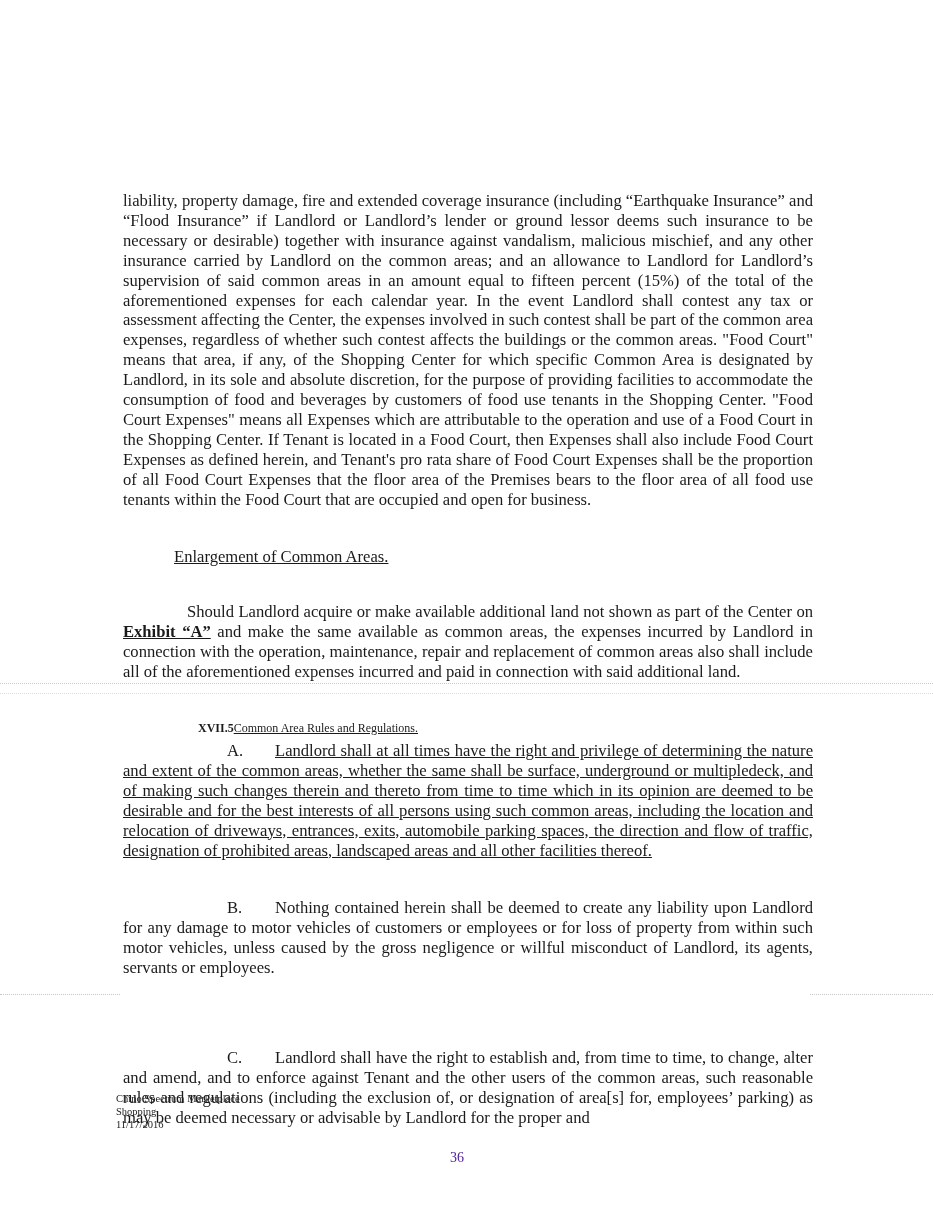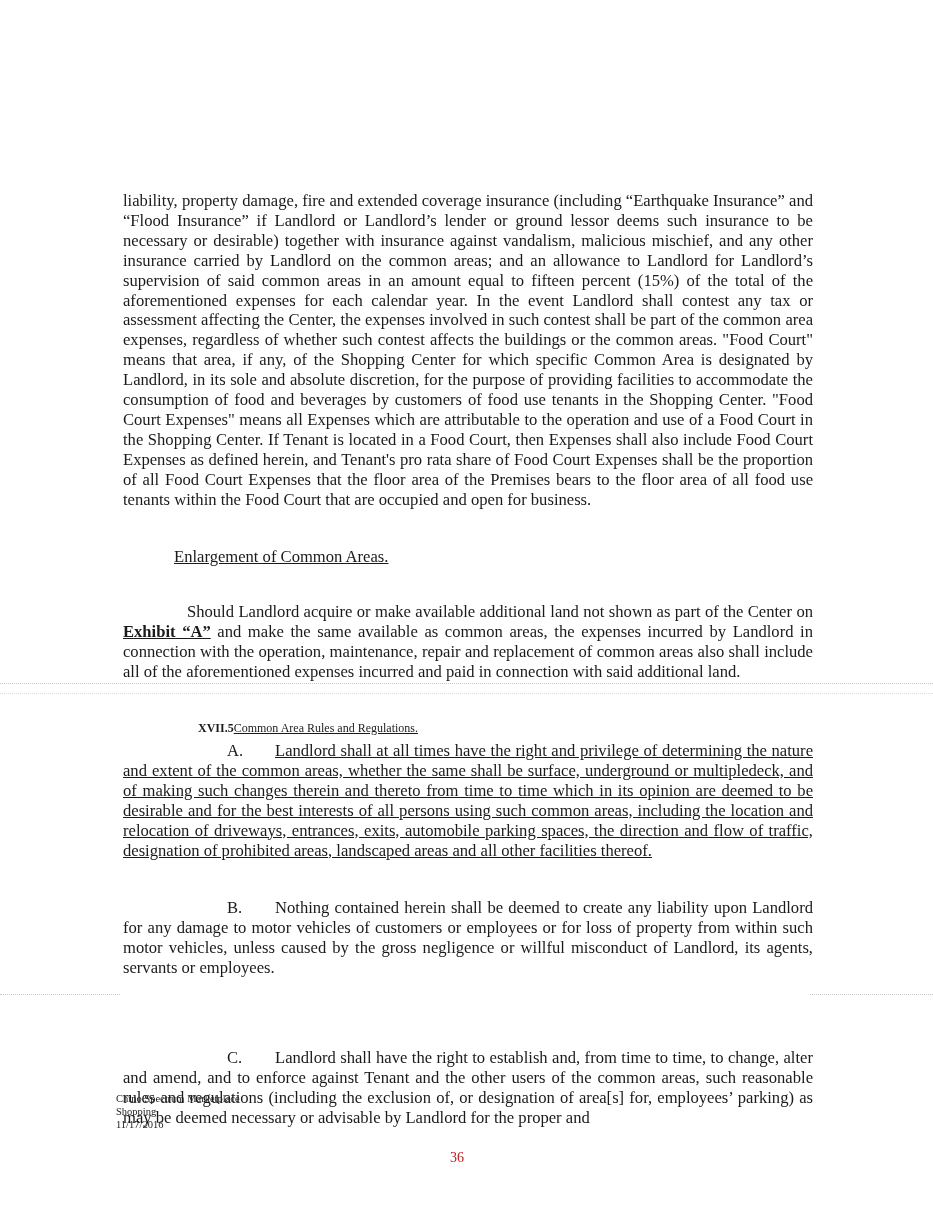--- a/index.html
+++ b/index.html
@@ -26,21 +26,21 @@
   .indent-item { text-indent: 104px; }
   .u { text-decoration: underline; }
   .b { font-weight: bold; }
   .item-label { display: inline-block; width: 48px; text-indent: 0; }
   .footer-info {
     position: absolute; left: 116px; top: 1092px;
     font-size: 10.5px; line-height: 13px; color: #222;
   }
   .page-number {
     position: absolute; left: 450px; top: 1150px;
-    font-size: 14px; color: #b91c1c;
+    font-size: 14px; color: #4c1d95;
   }
   .scan-line {
     position: absolute; left: 0; width: 933px; height: 0;
     border-top: 1px dotted #c8c8c8;
   }
   .scan-line.l1 { top: 683px; }
   .scan-line.l2 { top: 693px; border-top-color: #dcdcdc; }
   .scan-line.l3 { top: 994px; left: 0; width: 120px; }
   .scan-line.l4 { top: 994px; left: 810px; width: 123px; }
 </style>

